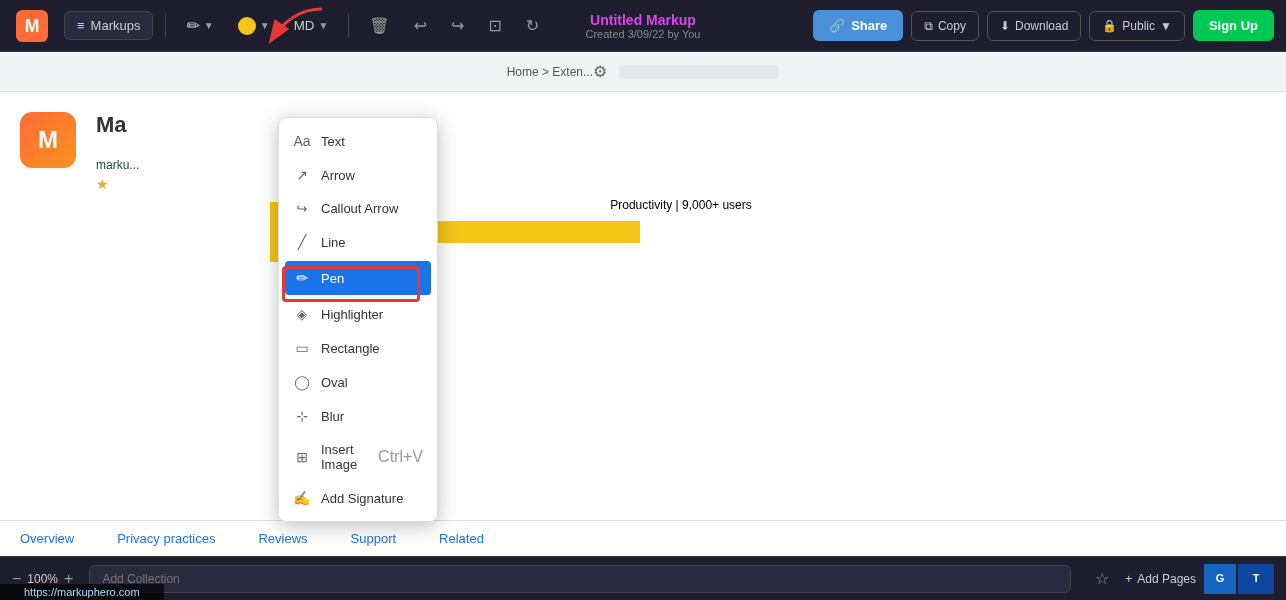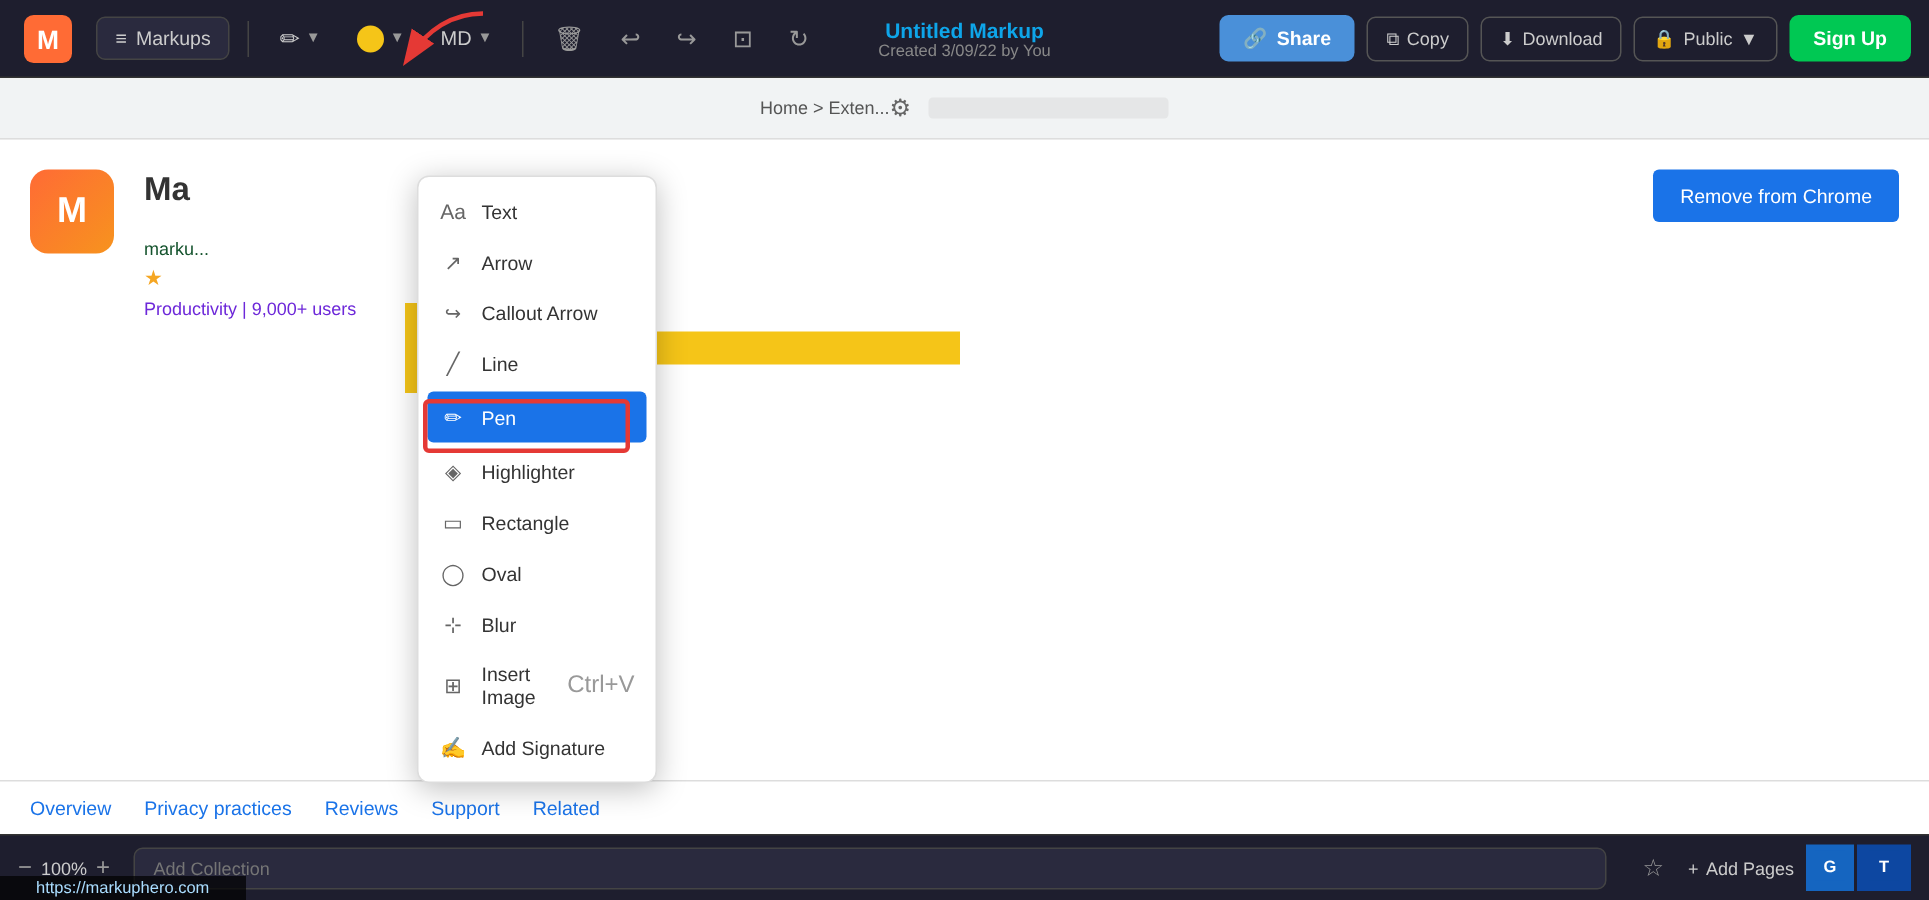--- a/index.html
+++ b/index.html
@@ -63,21 +63,21 @@
       padding: 6px 8px;
       border-radius: 4px;
     }
     .nav-spacer { flex: 1; }
     .title-center {
       position: absolute;
       left: 50%;
       transform: translateX(-50%);
       text-align: center;
     }
-    .title-center .title { color: #0ea5e9; font-size: 14px; font-weight: 600; }
+    .title-center .title { color: #d946ef; font-size: 14px; font-weight: 600; }
     .title-center .subtitle { color: #888; font-size: 11px; }
     .share-btn {
       background: #4a90d9;
       color: #fff;
       border: none;
       border-radius: 6px;
       padding: 8px 16px;
       font-size: 13px;
       font-weight: 600;
       cursor: pointer;
@@ -159,21 +159,21 @@
       background: linear-gradient(135deg, #ff6b35, #f7931e);
       border-radius: 12px;
       display: flex; align-items: center; justify-content: center;
       color: #fff; font-size: 24px; font-weight: bold;
       flex-shrink: 0;
     }
     .ext-info { flex: 1; }
     .ext-name { font-size: 22px; font-weight: 600; color: #333; margin-bottom: 20px; }
     .ext-domain { color: #14532d; font-size: 12px; }
     .ext-rating { color: #f5a623; font-size: 14px; margin-top: 4px; }
-    .ext-tags { color: #6d28d9; font-size: 12px; margin-top: 6px; }
+    .ext-tags { color: #000000; font-size: 12px; margin-top: 6px; text-align: center; }
     .remove-btn {
       background: #1a73e8;
       color: #fff;
       border: none;
       border-radius: 4px;
       padding: 10px 18px;
       font-size: 13px;
       cursor: pointer;
       white-space: nowrap;
     }
@@ -245,21 +245,21 @@
     }
     .menu-item.active .menu-icon { color: #fff; }
     .menu-icon { font-size: 14px; color: #666; width: 18px; text-align: center; flex-shrink: 0; }
     .menu-shortcut { font-size: 16px; color: #999; margin-left: auto; }
 
     
     .tabs-bar {
       border-top: 1px solid #ddd;
       padding: 10px 20px;
       display: flex;
-      gap: 22px;
+      gap: 43px;
       background: #fff;
       position: absolute;
       bottom: 0;
       left: 0;
       right: 0;
     }
     .tab-item { color: #1a73e8; font-size: 13px; cursor: pointer; }
 
     
     .bottom-toolbar {
@@ -447,23 +447,20 @@
       <div class="ext-body">
         <div class="ext-logo">M</div>
         <div class="ext-info">
           <div class="ext-name">
             <span>Ma</span>
           </div>
           <div class="ext-domain">marku...</div>
           <div class="ext-rating">★</div>
           <div class="ext-tags">Productivity | 9,000+ users</div>
         </div>
-        <button class="remove-btn">
-          <span>Remove from Chrome</span>
-        </button>
       </div>
 
       <div class="tabs-bar">
         <span class="tab-item">Overview</span>
         <span class="tab-item">Privacy practices</span>
         <span class="tab-item">Reviews</span>
         <span class="tab-item">Support</span>
         <span class="tab-item">Related</span>
       </div>
 

